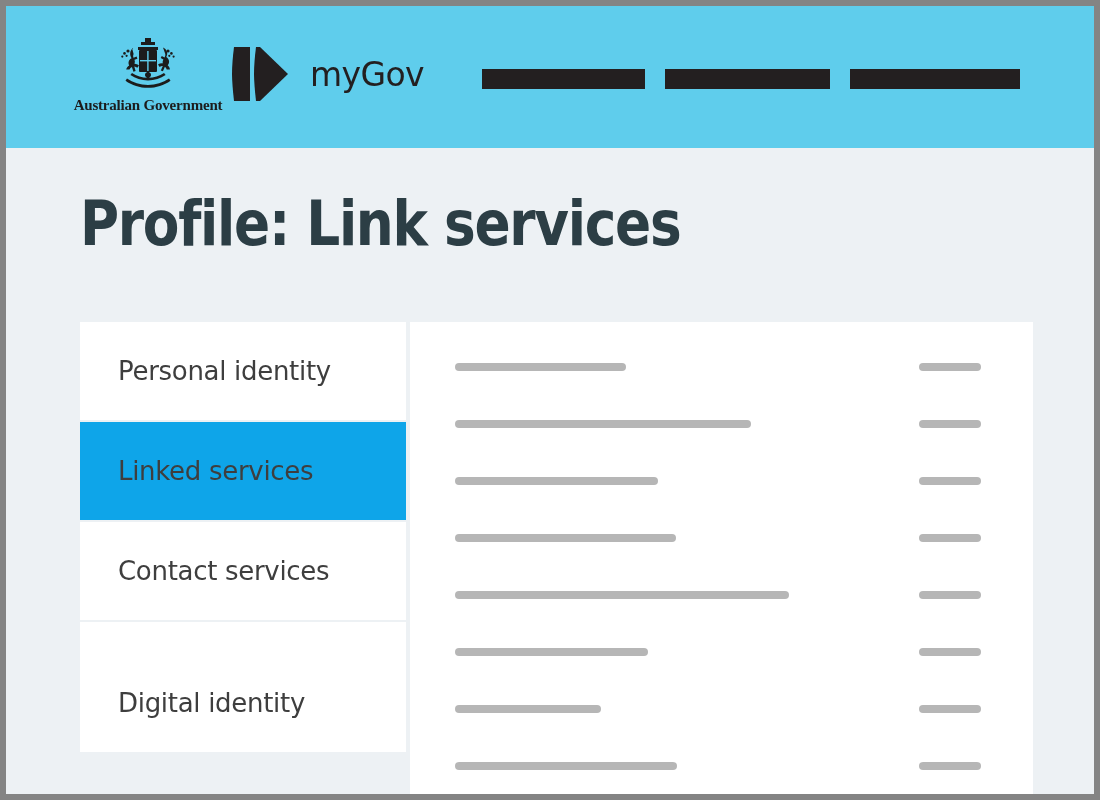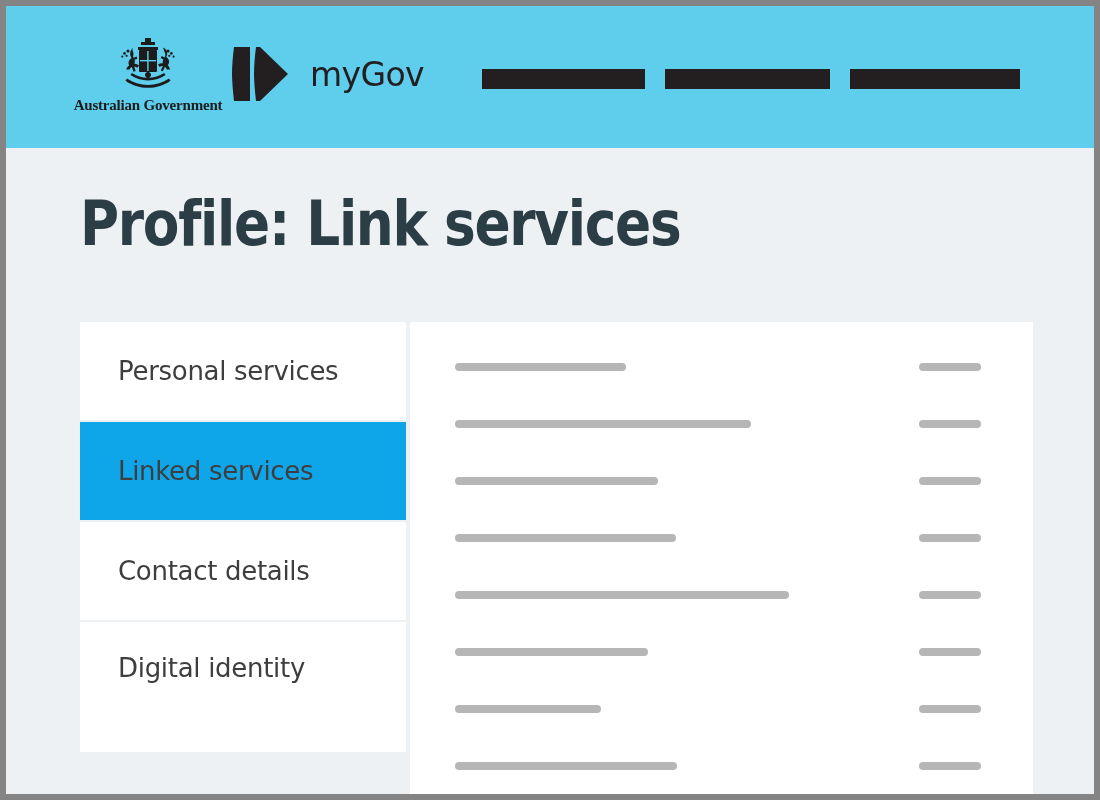--- a/index.html
+++ b/index.html
@@ -135,21 +135,21 @@
     background: #ffffff;
     border-bottom: 2px solid #edf1f4;
     font-family: "DejaVu Sans", sans-serif;
     font-size: 26px;
     color: #3e3e3e;
     letter-spacing: -0.3px;
   }
   .side-nav-item:last-child {
     border-bottom: none;
     height: 130px;
-    align-items: flex-start;
+    align-items: center;
     padding-top: 31px;
   }
   .side-nav-item.is-active {
     background: #b5e3f2;
   }
 
   
   .content-card {
     position: absolute;
     left: 404px;
@@ -235,27 +235,27 @@
     </nav>
 
   </header>
 
   <div class="page-body">
 
     <h1 class="page-title" style="color: rgb(44, 62, 69);">Profile: Link services</h1>
 
     <nav class="side-nav">
       <div class="side-nav-item">
-        <span>Personal services</span>
+        <span>Personal identity</span>
       </div>
       <div class="side-nav-item is-active" style="background: #0ea5e9;">
         <span>Linked services</span>
       </div>
       <div class="side-nav-item">
-        <span>Contact details</span>
+        <span>Contact services</span>
       </div>
       <div class="side-nav-item">
         <span>Digital identity</span>
       </div>
     </nav>
 
     <section class="content-card" id="content-card">
 
     <div class="skeleton-row" style="top: 41px;">
           <span class="skeleton-bar primary" style="width: 171px; background: rgb(182, 182, 182);"></span>

